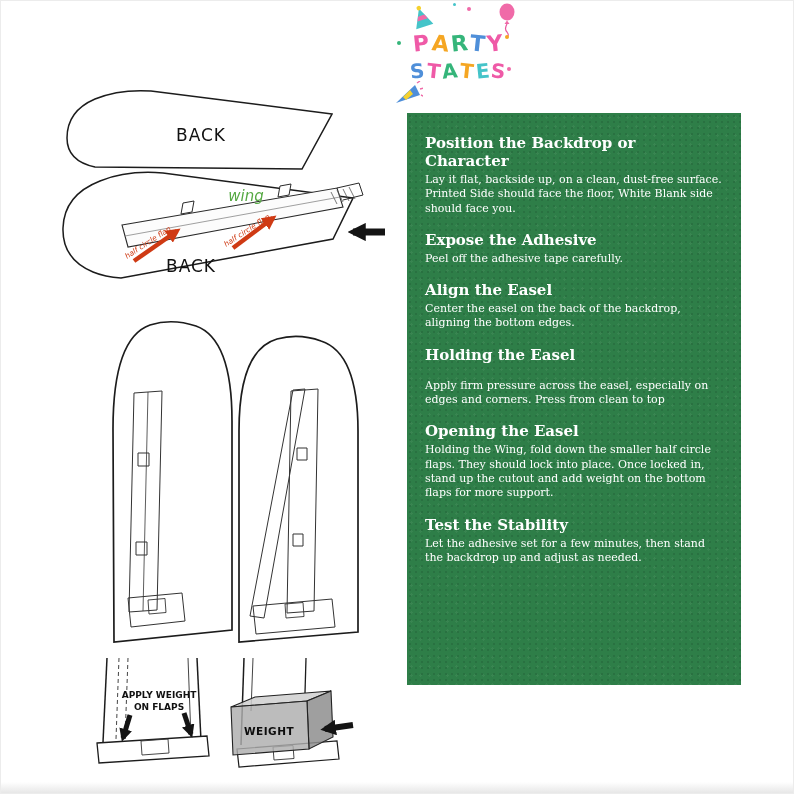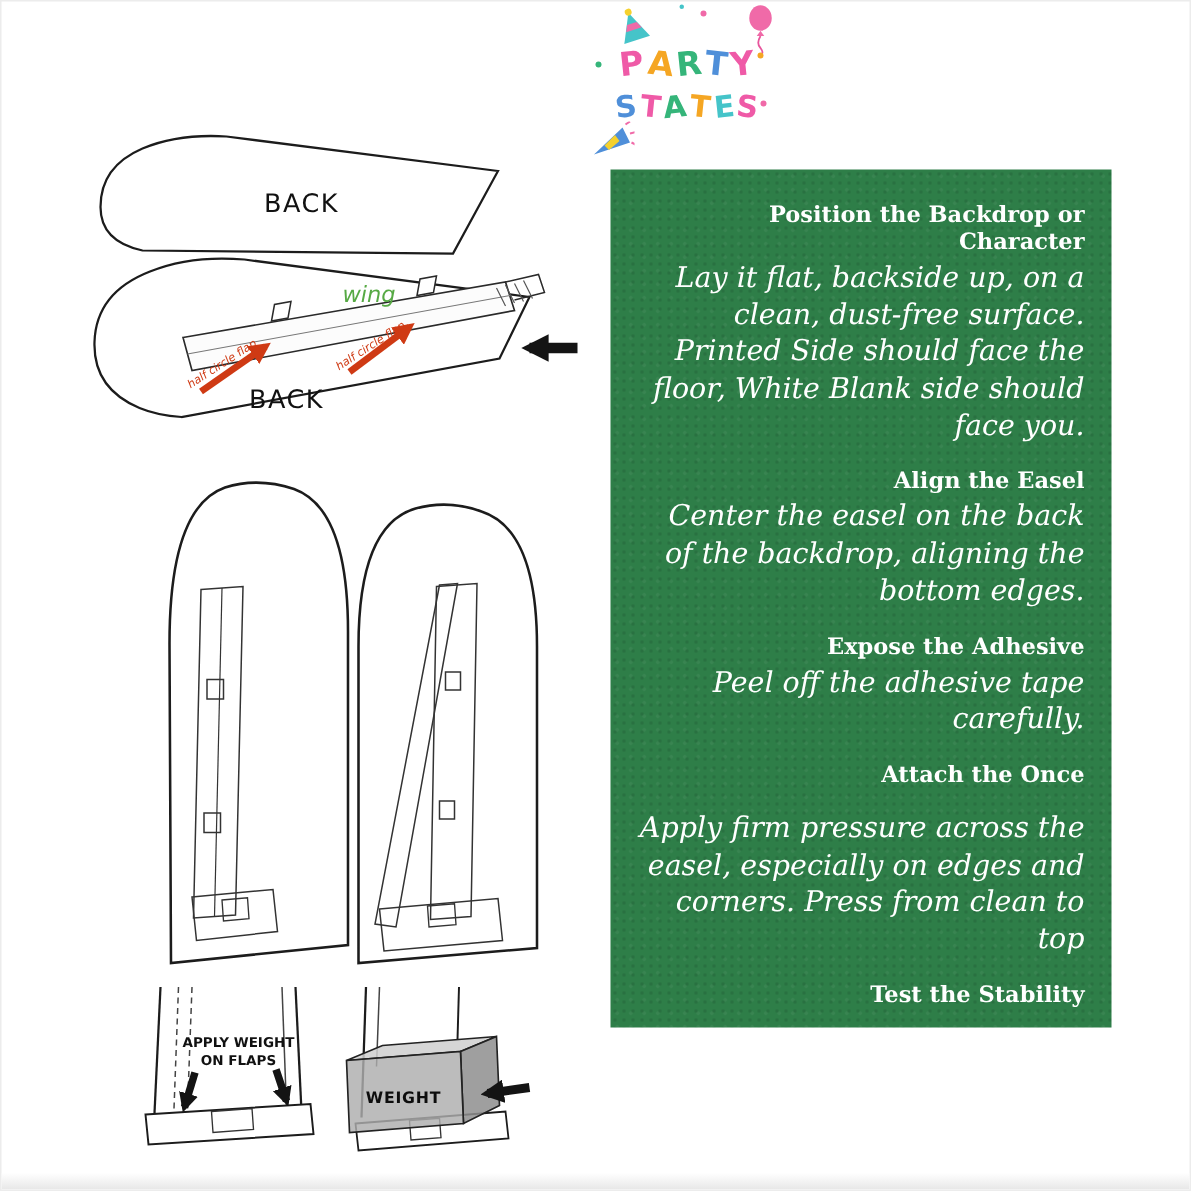--- a/index.html
+++ b/index.html
@@ -39,21 +39,21 @@
 
   
   .panel{position:absolute;left:406px;top:112px;width:334px;height:572px;padding:21px 18px 16px 18px;
     color:#fff;background-color:#2e7e48;
     background-image:radial-gradient(rgba(0,0,0,.10) 1px,transparent 1.4px),
                      radial-gradient(rgba(255,255,255,.05) 1px,transparent 1.4px);
     background-size:6px 6px,9px 9px}
   .step{margin-bottom:15px}
   .step:last-child{margin-bottom:0}
   .step h3{font-family:"DejaVu Serif","Liberation Serif",serif;font-size:15px;font-weight:bold;margin-bottom:3px}
-  .step p{font-family:"DejaVu Serif","Liberation Serif",serif;font-style:italic;font-size:19px;line-height:1.3}
+  .step p{font-family:"DejaVu Serif","Liberation Serif",serif;font-size:11px;line-height:1.3}
 </style>
 </head>
 <body>
 
 <div class="page">
 
   <svg class="diagrams" viewBox="0 0 400 794">
     <defs>
       <marker id="mRed" viewBox="0 0 10 10" refX="7" refY="5" markerWidth="3.2" markerHeight="3.2" orient="auto">
         <path d="M0,0 L10,5 L0,10 Z" fill="#cf3a14"></path>
@@ -167,37 +167,42 @@
     <div class="brand-line l2">
       <span style="color: rgb(79, 143, 217);">S</span>
       <span style="color: rgb(239, 90, 167);">T</span>
       <span style="color: rgb(53, 181, 122);">A</span>
       <span style="color: rgb(245, 166, 35);">T</span>
       <span style="color: rgb(69, 196, 201);">E</span>
       <span style="color: rgb(239, 90, 167);">S</span>
     </div>
   </div>
 
-  <div class="panel" style="background-color: rgb(46, 126, 72); text-align: right;">
+  <div class="panel" style="background-color: rgb(46, 126, 72);">
     <section class="step">
       <h3>Position the Backdrop or Character</h3>
       <p>Lay it flat, backside up, on a clean, dust-free surface. Printed Side should face the floor, White Blank side should face you.</p>
     </section>
     <section class="step">
+      <h3>Expose the Adhesive</h3>
+      <p>Peel off the adhesive tape carefully.</p>
+    </section>
+    <section class="step">
       <h3>Align the Easel</h3>
       <p>Center the easel on the back of the backdrop, aligning the bottom edges.</p>
     </section>
     <section class="step">
-      <h3>Expose the Adhesive</h3>
-      <p>Peel off the adhesive tape carefully.</p>
-    </section>
-    <section class="step">
-      <h3>Attach the Once</h3>
+      <h3>Holding the Easel</h3>
     </section>
     <section class="step">
       <p>Apply firm pressure across the easel, especially on edges and corners. Press from clean to top</p>
     </section>
     <section class="step">
+      <h3>Opening the Easel</h3>
+      <p>Holding the Wing, fold down the smaller half circle flaps. They should lock into place. Once locked in, stand up the cutout and add weight on the bottom flaps for more support.</p>
+    </section>
+    <section class="step">
       <h3>Test the Stability</h3>
+      <p>Let the adhesive set for a few minutes, then stand the backdrop up and adjust as needed.</p>
     </section>
   </div>
 
 </div>
 
 </body></html>

